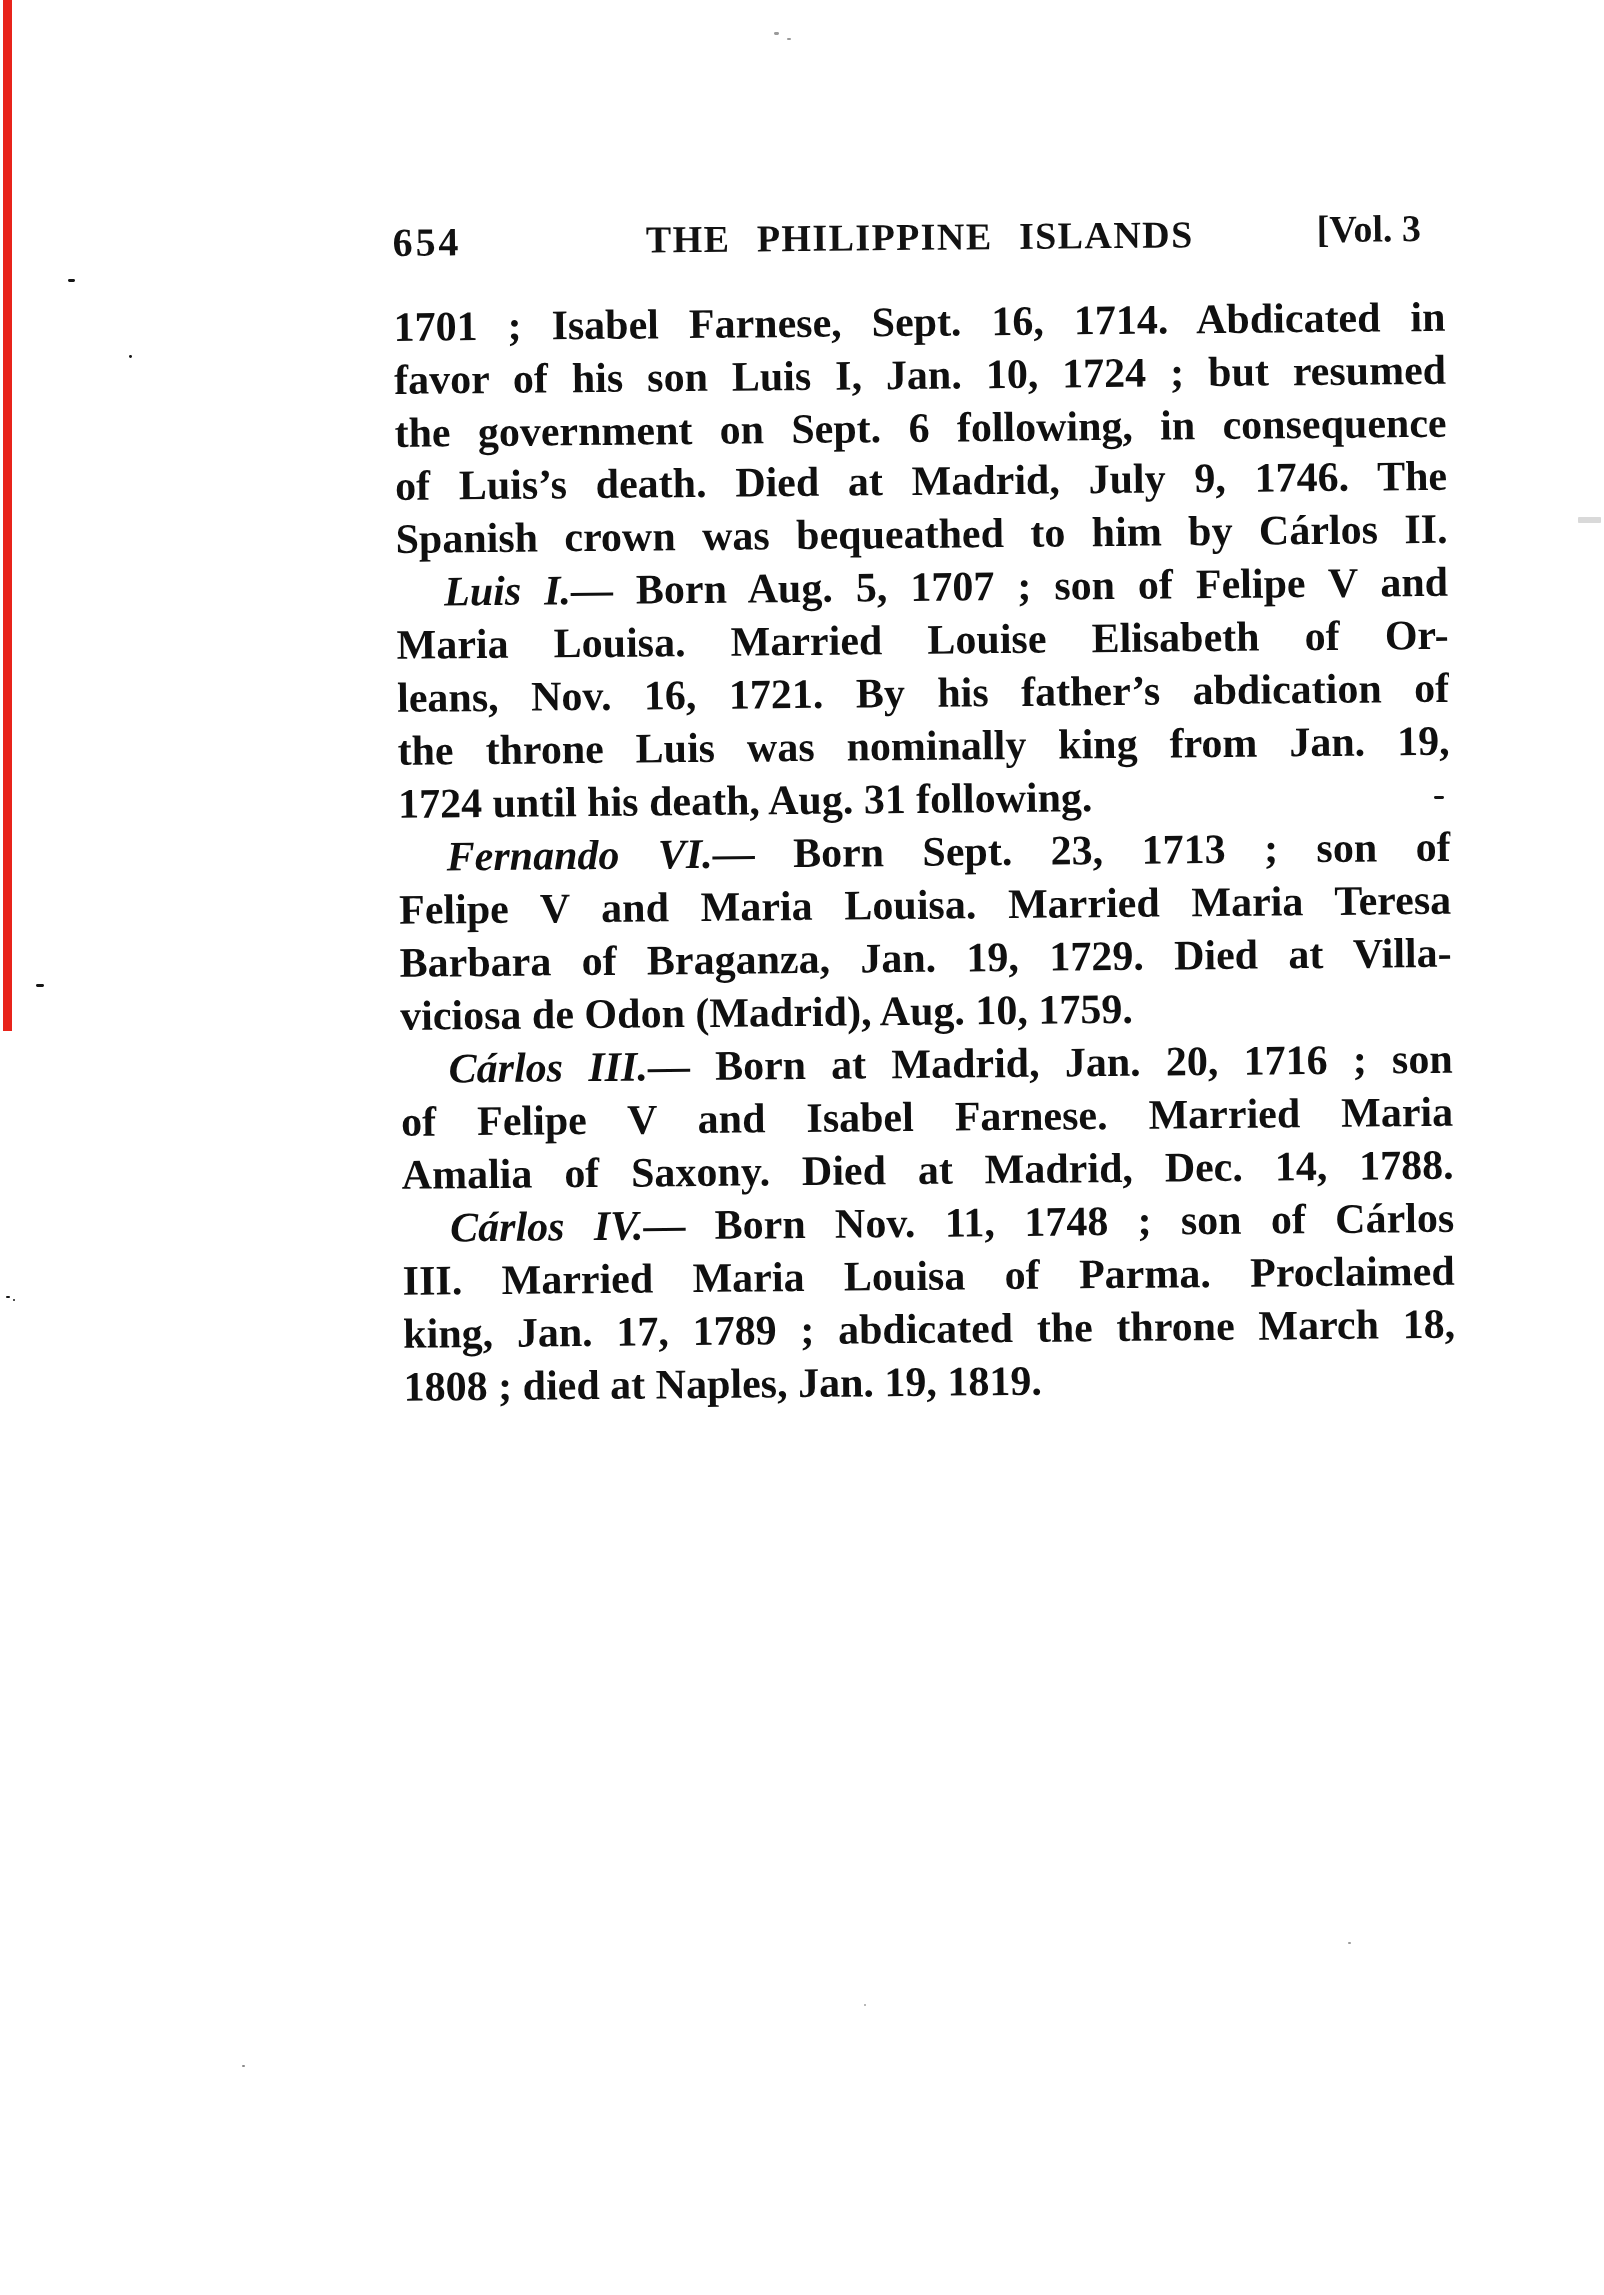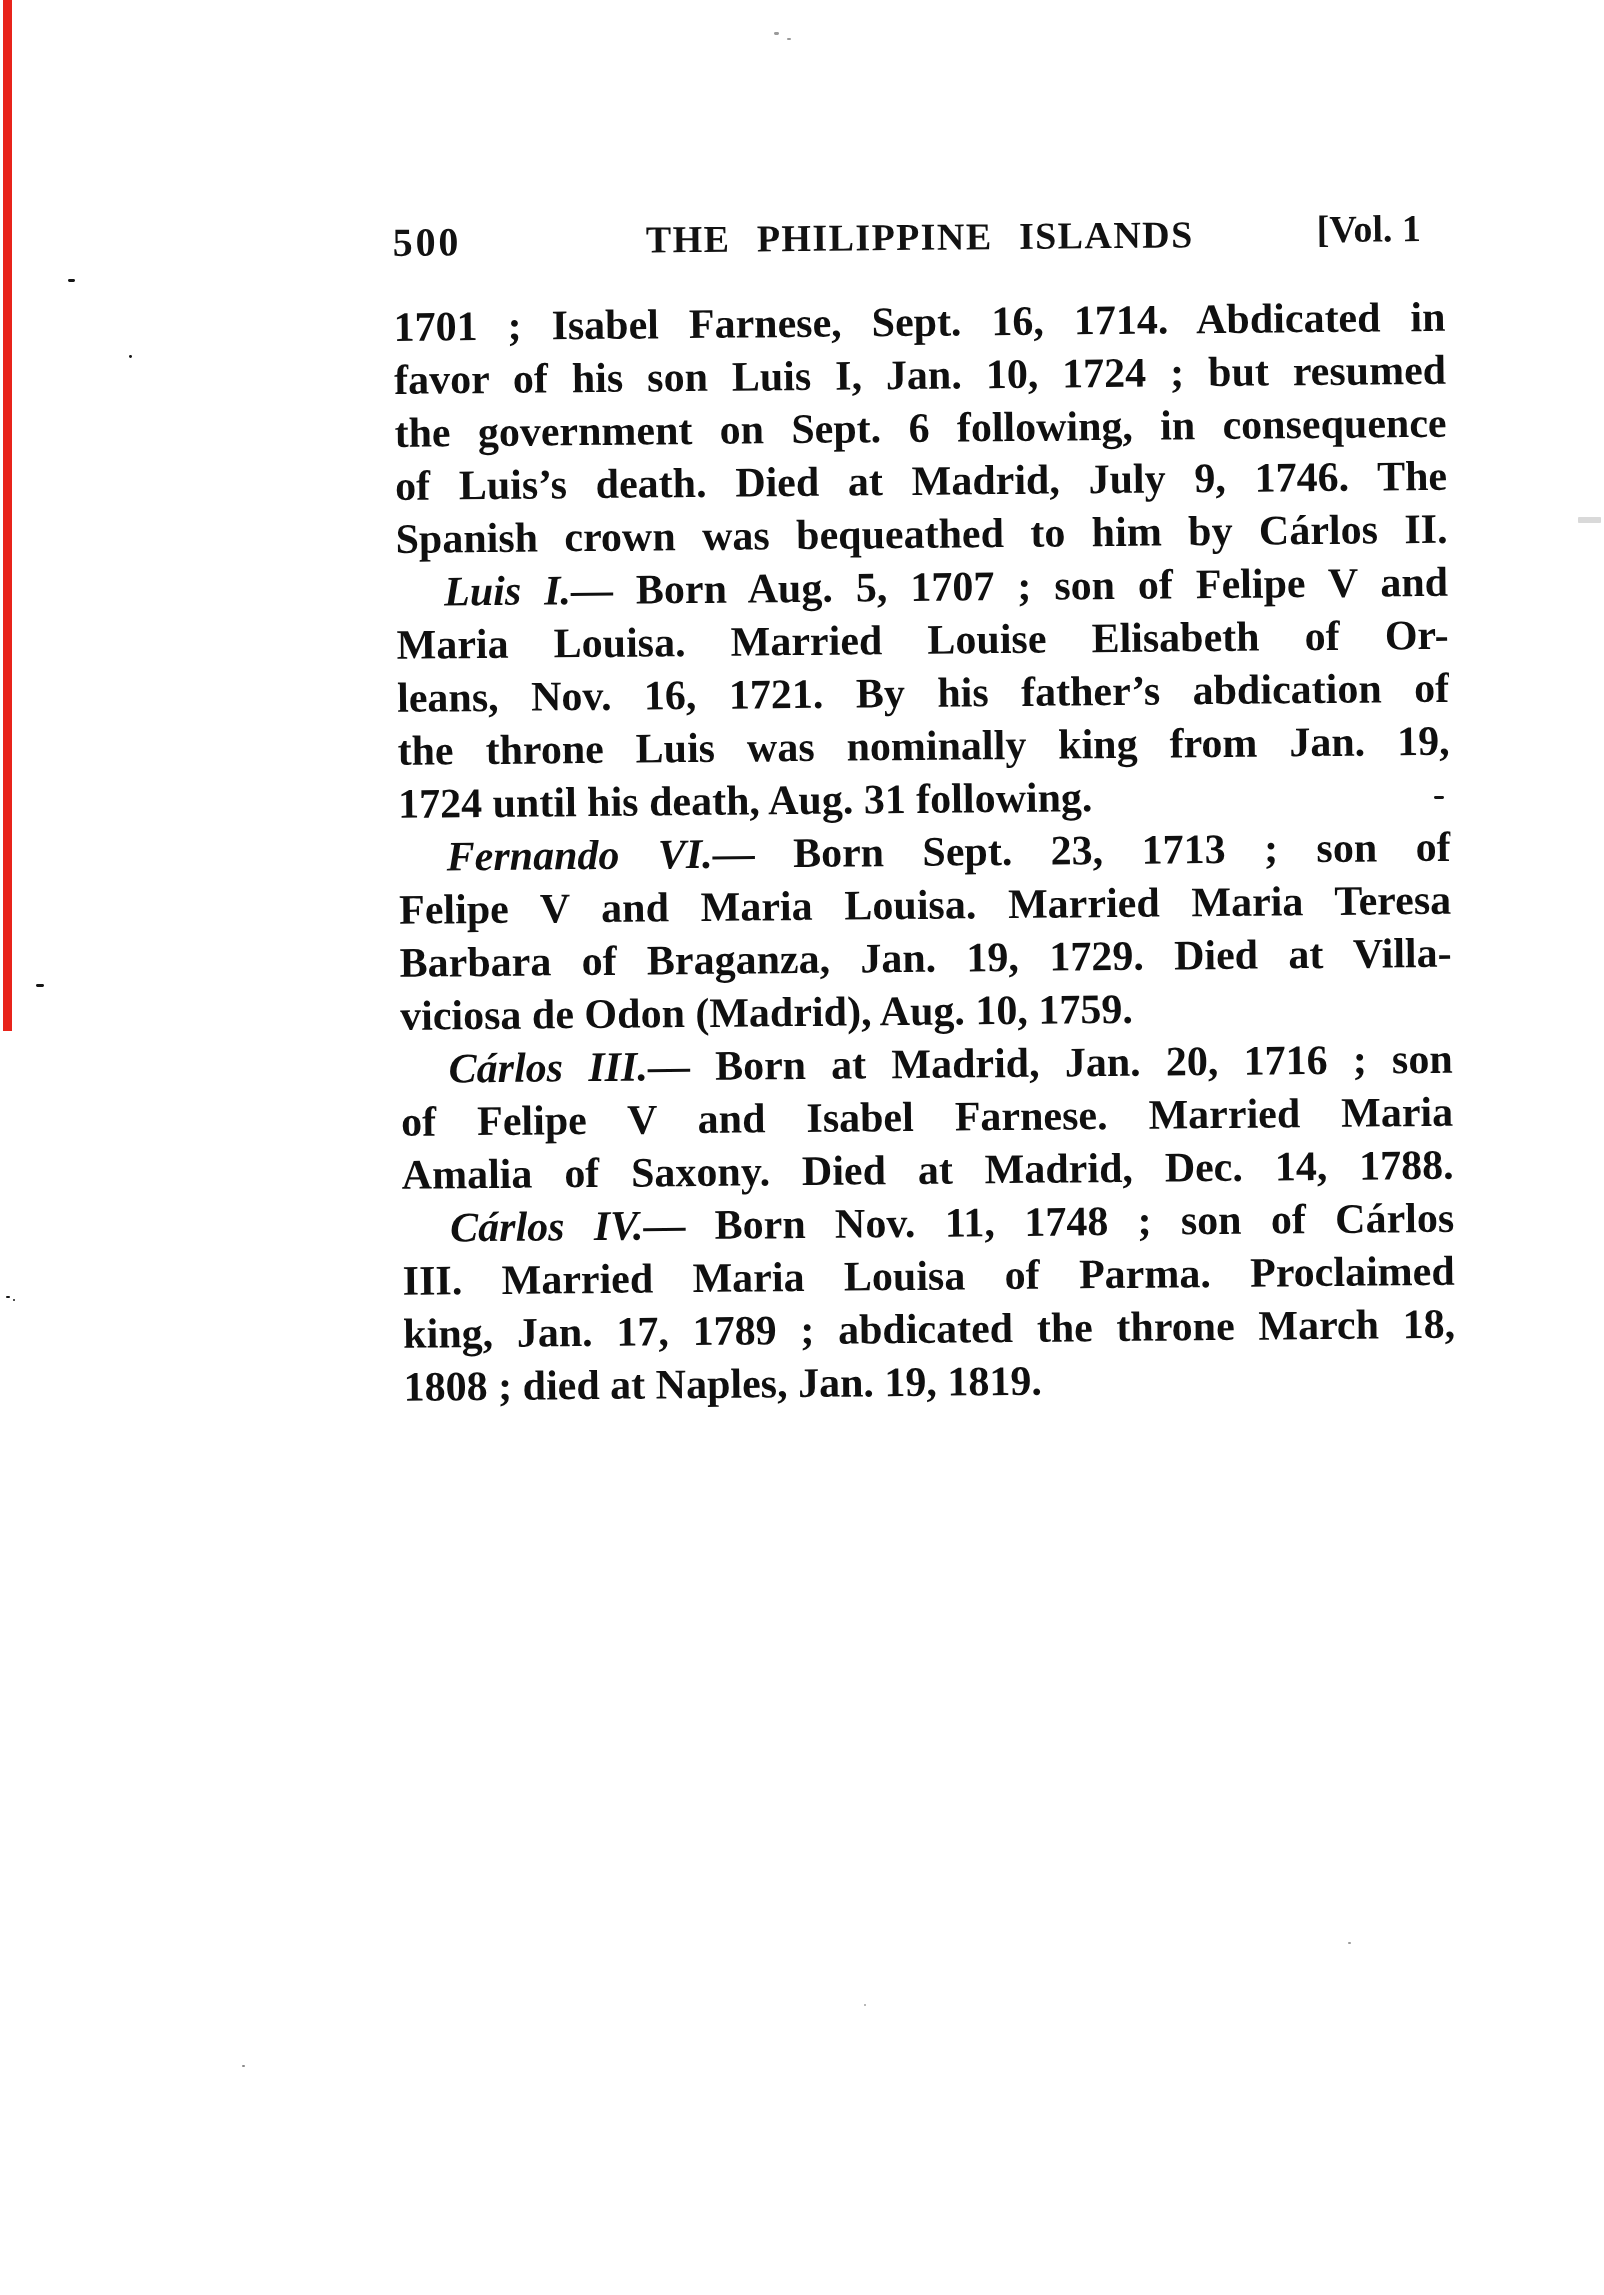--- a/index.html
+++ b/index.html
@@ -105,23 +105,23 @@
     border-radius: 1.4px;
   }
 </style>
 </head>
 <body>
 
 <div id="scan-page">
 
   <div id="sheet">
 
-    <div id="page-number">500</div>
+    <div id="page-number">654</div>
     <div id="header-title">THE PHILIPPINE ISLANDS</div>
-    <div id="volume-label">[Vol. 1</div>
+    <div id="volume-label">[Vol. 3</div>
 
     <div id="text-block">
 
       <div class="line"><span>1701 ; Isabel Farnese, Sept. 16, 1714.  Abdicated in</span></div>
       <div class="line"><span>favor of his son Luis I, Jan. 10, 1724 ; but resumed</span></div>
       <div class="line"><span>the government on Sept. 6 following, in consequence</span></div>
       <div class="line"><span>of Luis’s death.  Died at Madrid, July 9, 1746.  The</span></div>
       <div class="line"><span>Spanish crown was bequeathed to him by Cárlos II.</span></div>
 
       <div class="line ind"><span class="lead">Luis I.</span><span>— Born Aug. 5, 1707 ; son of Felipe V and</span></div>

